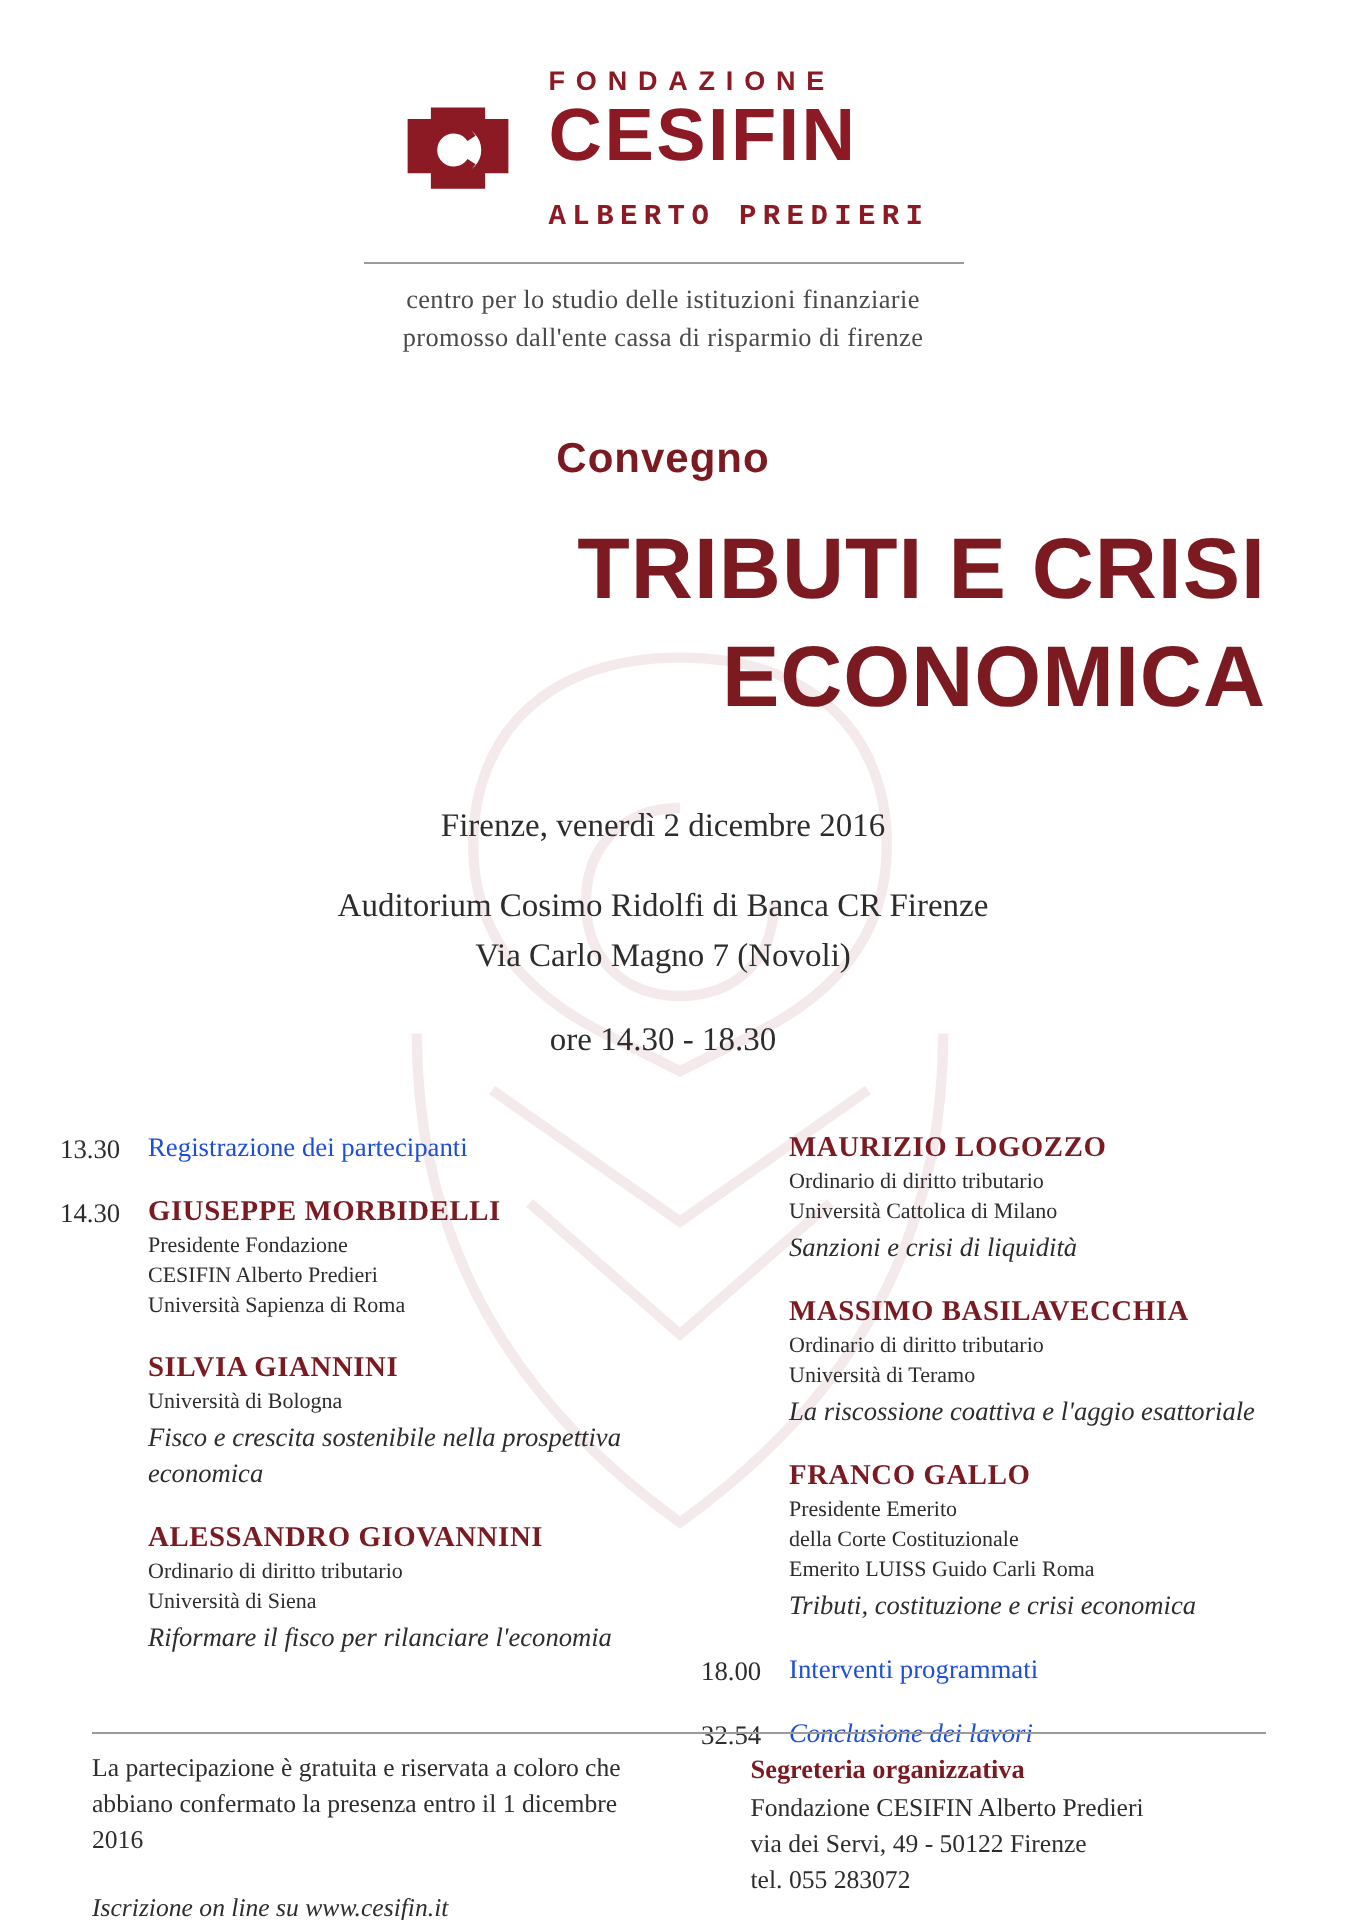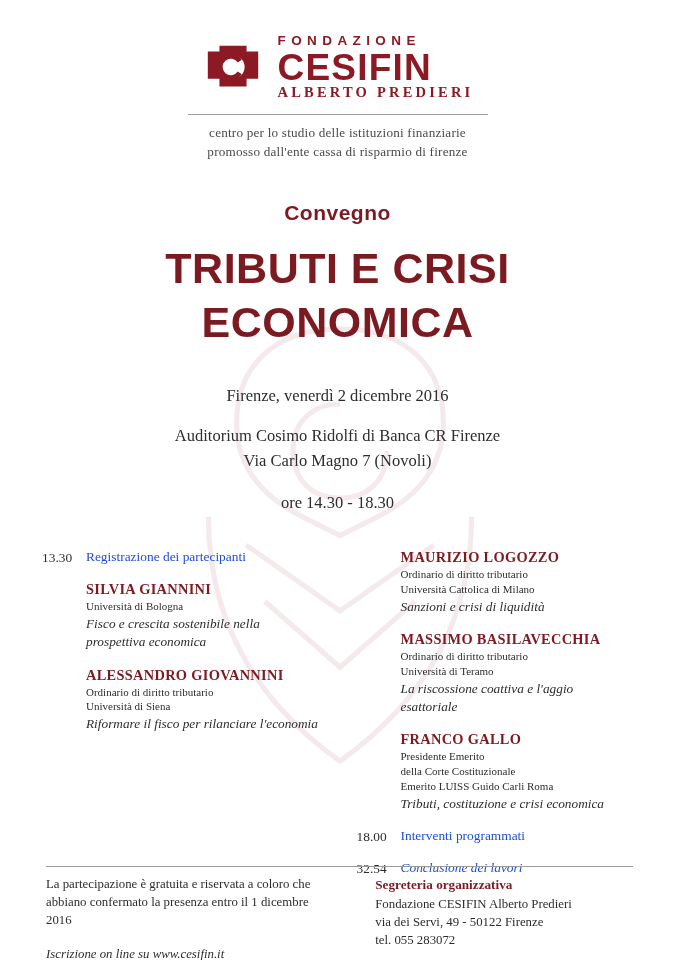--- a/index.html
+++ b/index.html
@@ -23,21 +23,21 @@
     width: 470px;
     height: 470px;
     opacity: 0.085;
     pointer-events: none;
     z-index: 0;
   }
 
   .page {
     position: relative;
     z-index: 1;
-    padding: 34px 46px 0 42px;
+    padding: 34px 46px 0 30px;
   }
 
   
   .logo-row {
     display: flex;
     justify-content: center;
     align-items: center;
     gap: 14px;
   }
   .logo-mark { width: 62px; height: 62px; flex: 0 0 auto; }
@@ -52,26 +52,26 @@
   }
   .logo-cesifin {
     font-family: "Liberation Sans", sans-serif;
     font-size: 37px;
     font-weight: 700;
     letter-spacing: 1.2px;
     color: #8b1a24;
     line-height: 0.96;
   }
   .logo-alberto {
-    font-family: Liberation Serif, serif;
+    font-family: Liberation Mono, monospace;
     font-size: 14.5px;
     font-weight: 700;
     letter-spacing: 3.2px;
     color: #8b1a24;
-    margin-top: 0;
+    margin-top: 17px;
   }
 
   .rule-top {
     width: 300px;
     height: 1px;
     background: #9b9b9b;
     margin: 14px auto 8px auto;
   }
   .subtitle-block {
     text-align: center;
@@ -86,21 +86,21 @@
   .convegno {
     text-align: center;
     margin-top: 40px;
     font-family: "Liberation Sans", sans-serif;
     font-weight: 700;
     font-size: 21px;
     color: #7c1a22;
     letter-spacing: 0.5px;
   }
   .main-title {
-    text-align: center;
+    text-align: right;
     margin-top: 16px;
     font-family: "Liberation Sans", sans-serif;
     font-weight: 700;
     color: #7c1a22;
     font-size: 43px;
     line-height: 1.26;
     letter-spacing: 0.5px;
   }
   .main-title .l2 { display: block; }
 
@@ -239,20 +239,29 @@
   <div class="programme">
     <div class="col">
 
       <div class="entry">
         <div class="time">13.30</div>
         <div class="body">
           <div class="plain">Registrazione dei partecipanti</div>
         </div>
       </div>
 
+      <div class="entry">
+        <div class="time">14.30</div>
+        <div class="body">
+          <div class="speaker-name">GIUSEPPE MORBIDELLI</div>
+          <div class="speaker-line">Presidente Fondazione</div>
+          <div class="speaker-line">CESIFIN Alberto Predieri</div>
+          <div class="speaker-line">Università Sapienza di Roma</div>
+        </div>
+      </div>
 
       <div class="entry noTime">
         <div class="time">—</div>
         <div class="body">
           <div class="speaker-name">SILVIA GIANNINI</div>
           <div class="speaker-line">Università di Bologna</div>
           <div class="speaker-title">Fisco e crescita sostenibile nella prospettiva economica</div>
         </div>
       </div>
 

